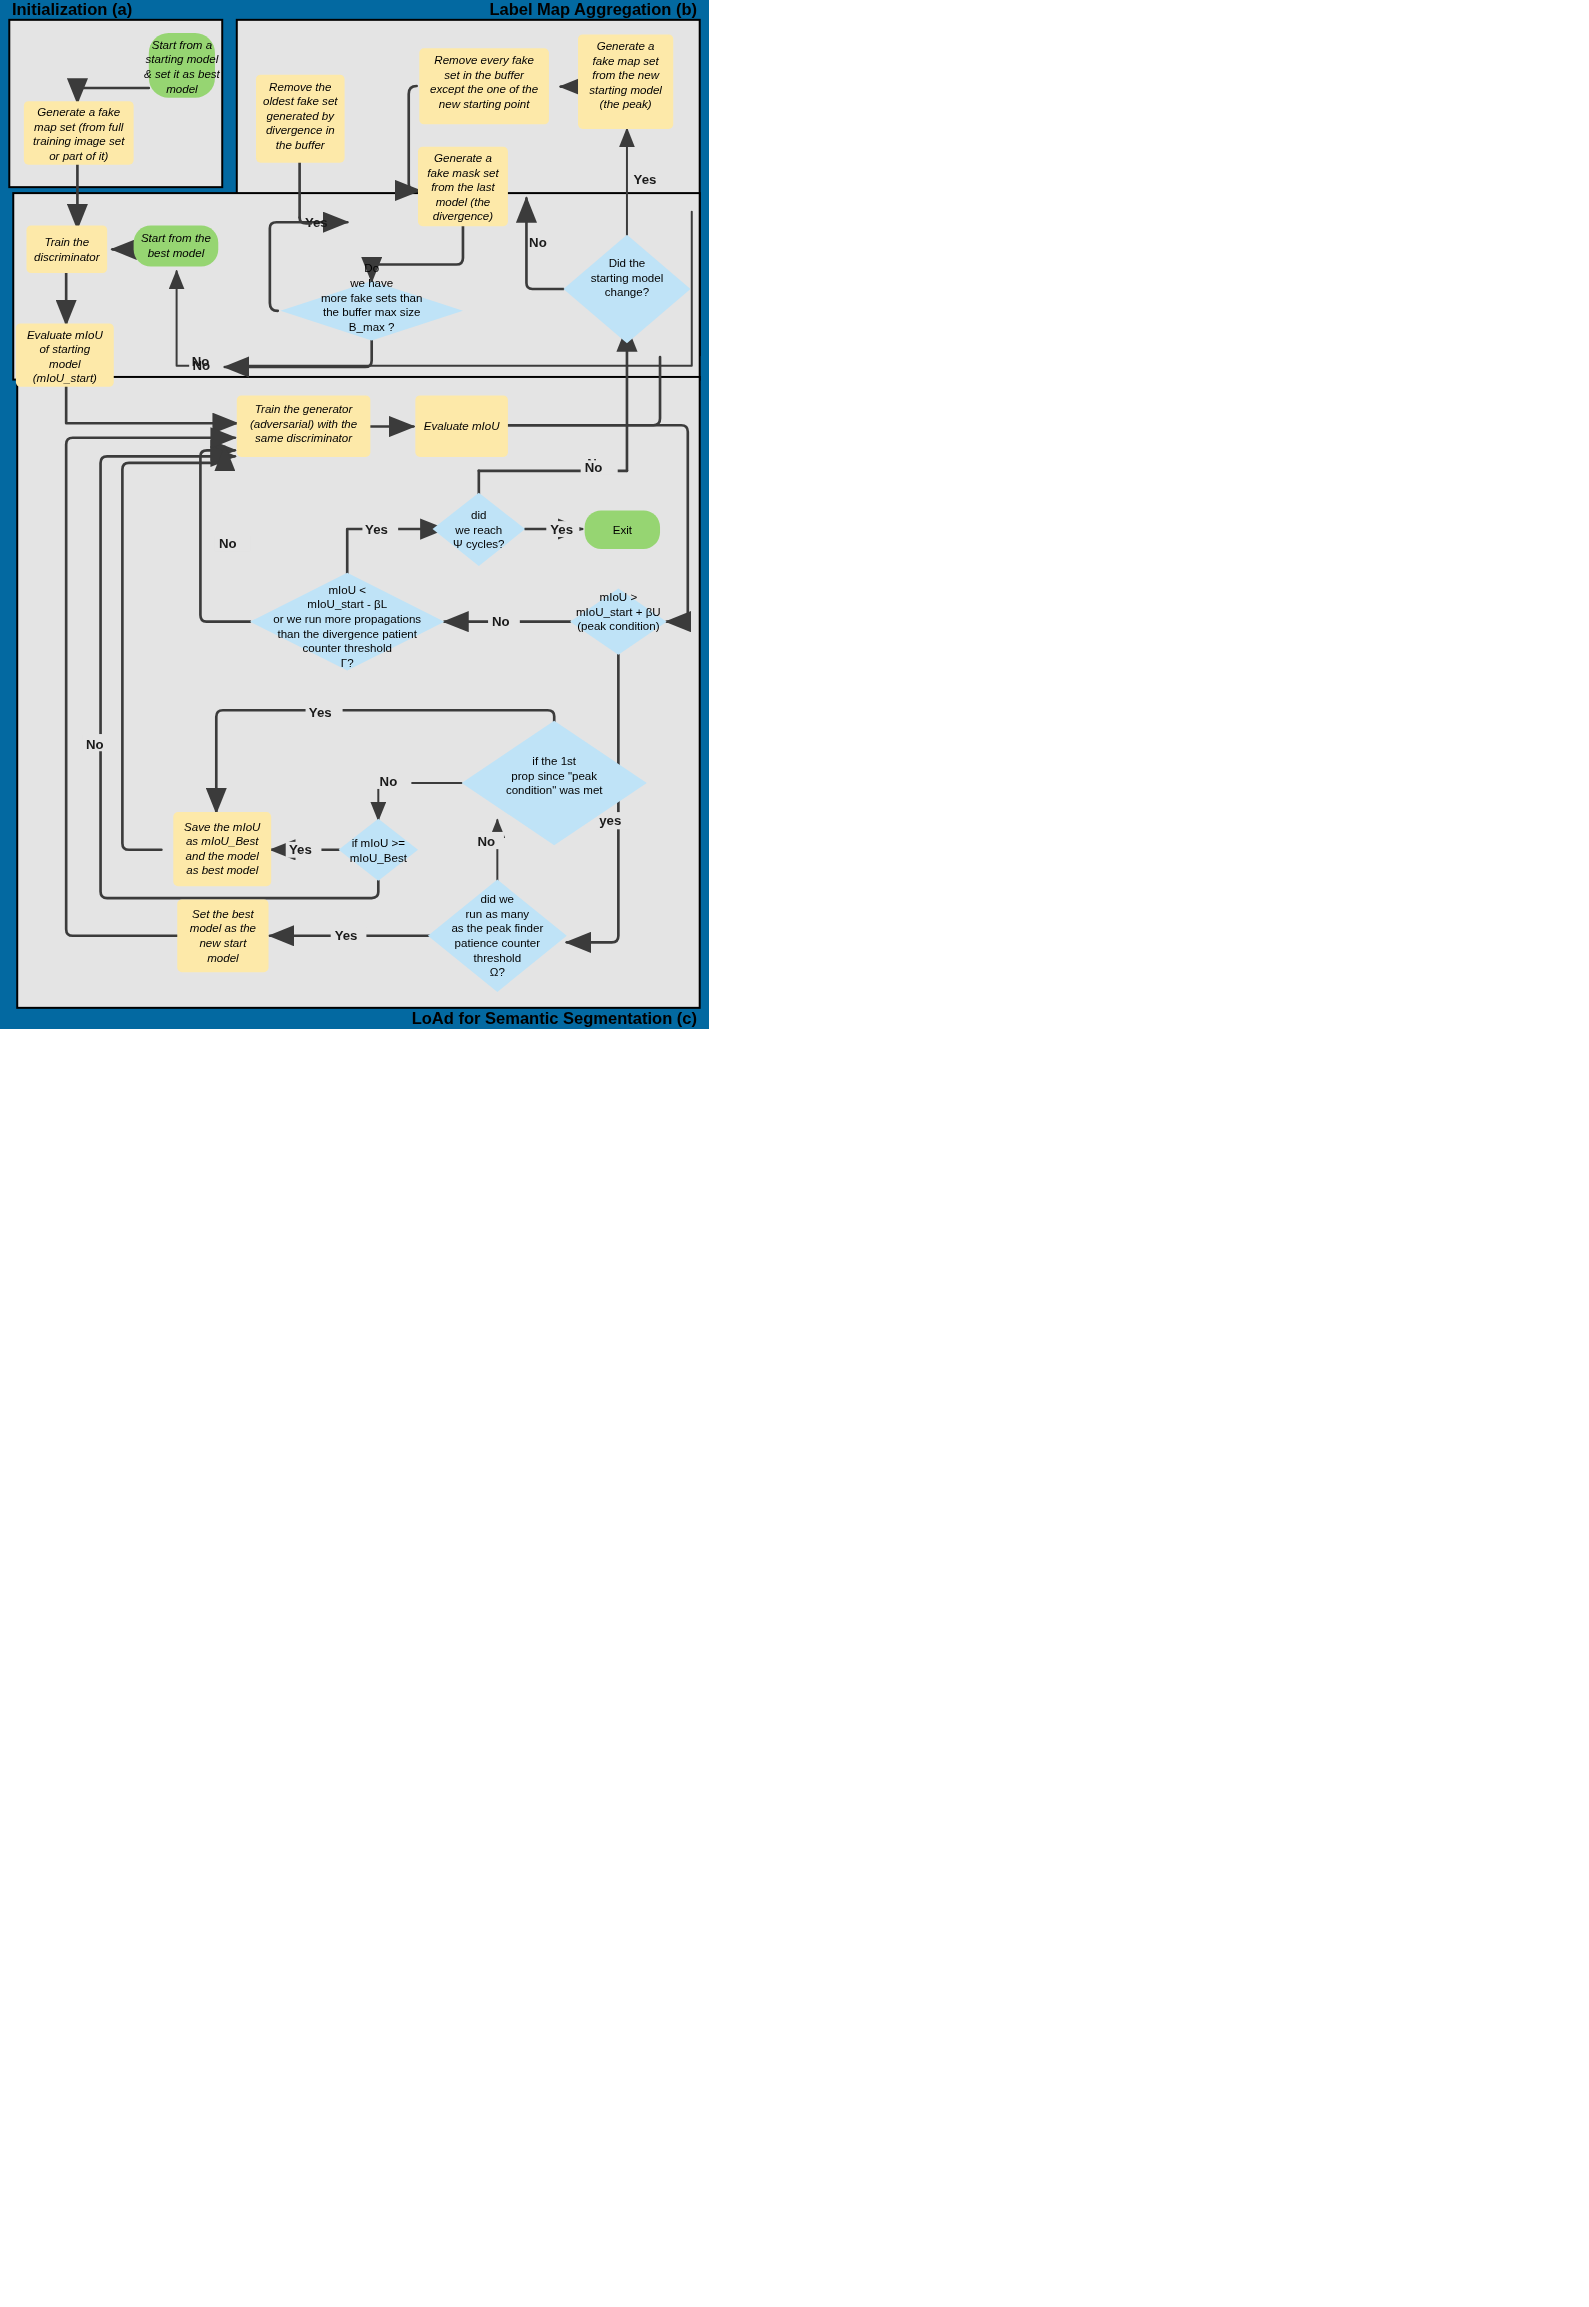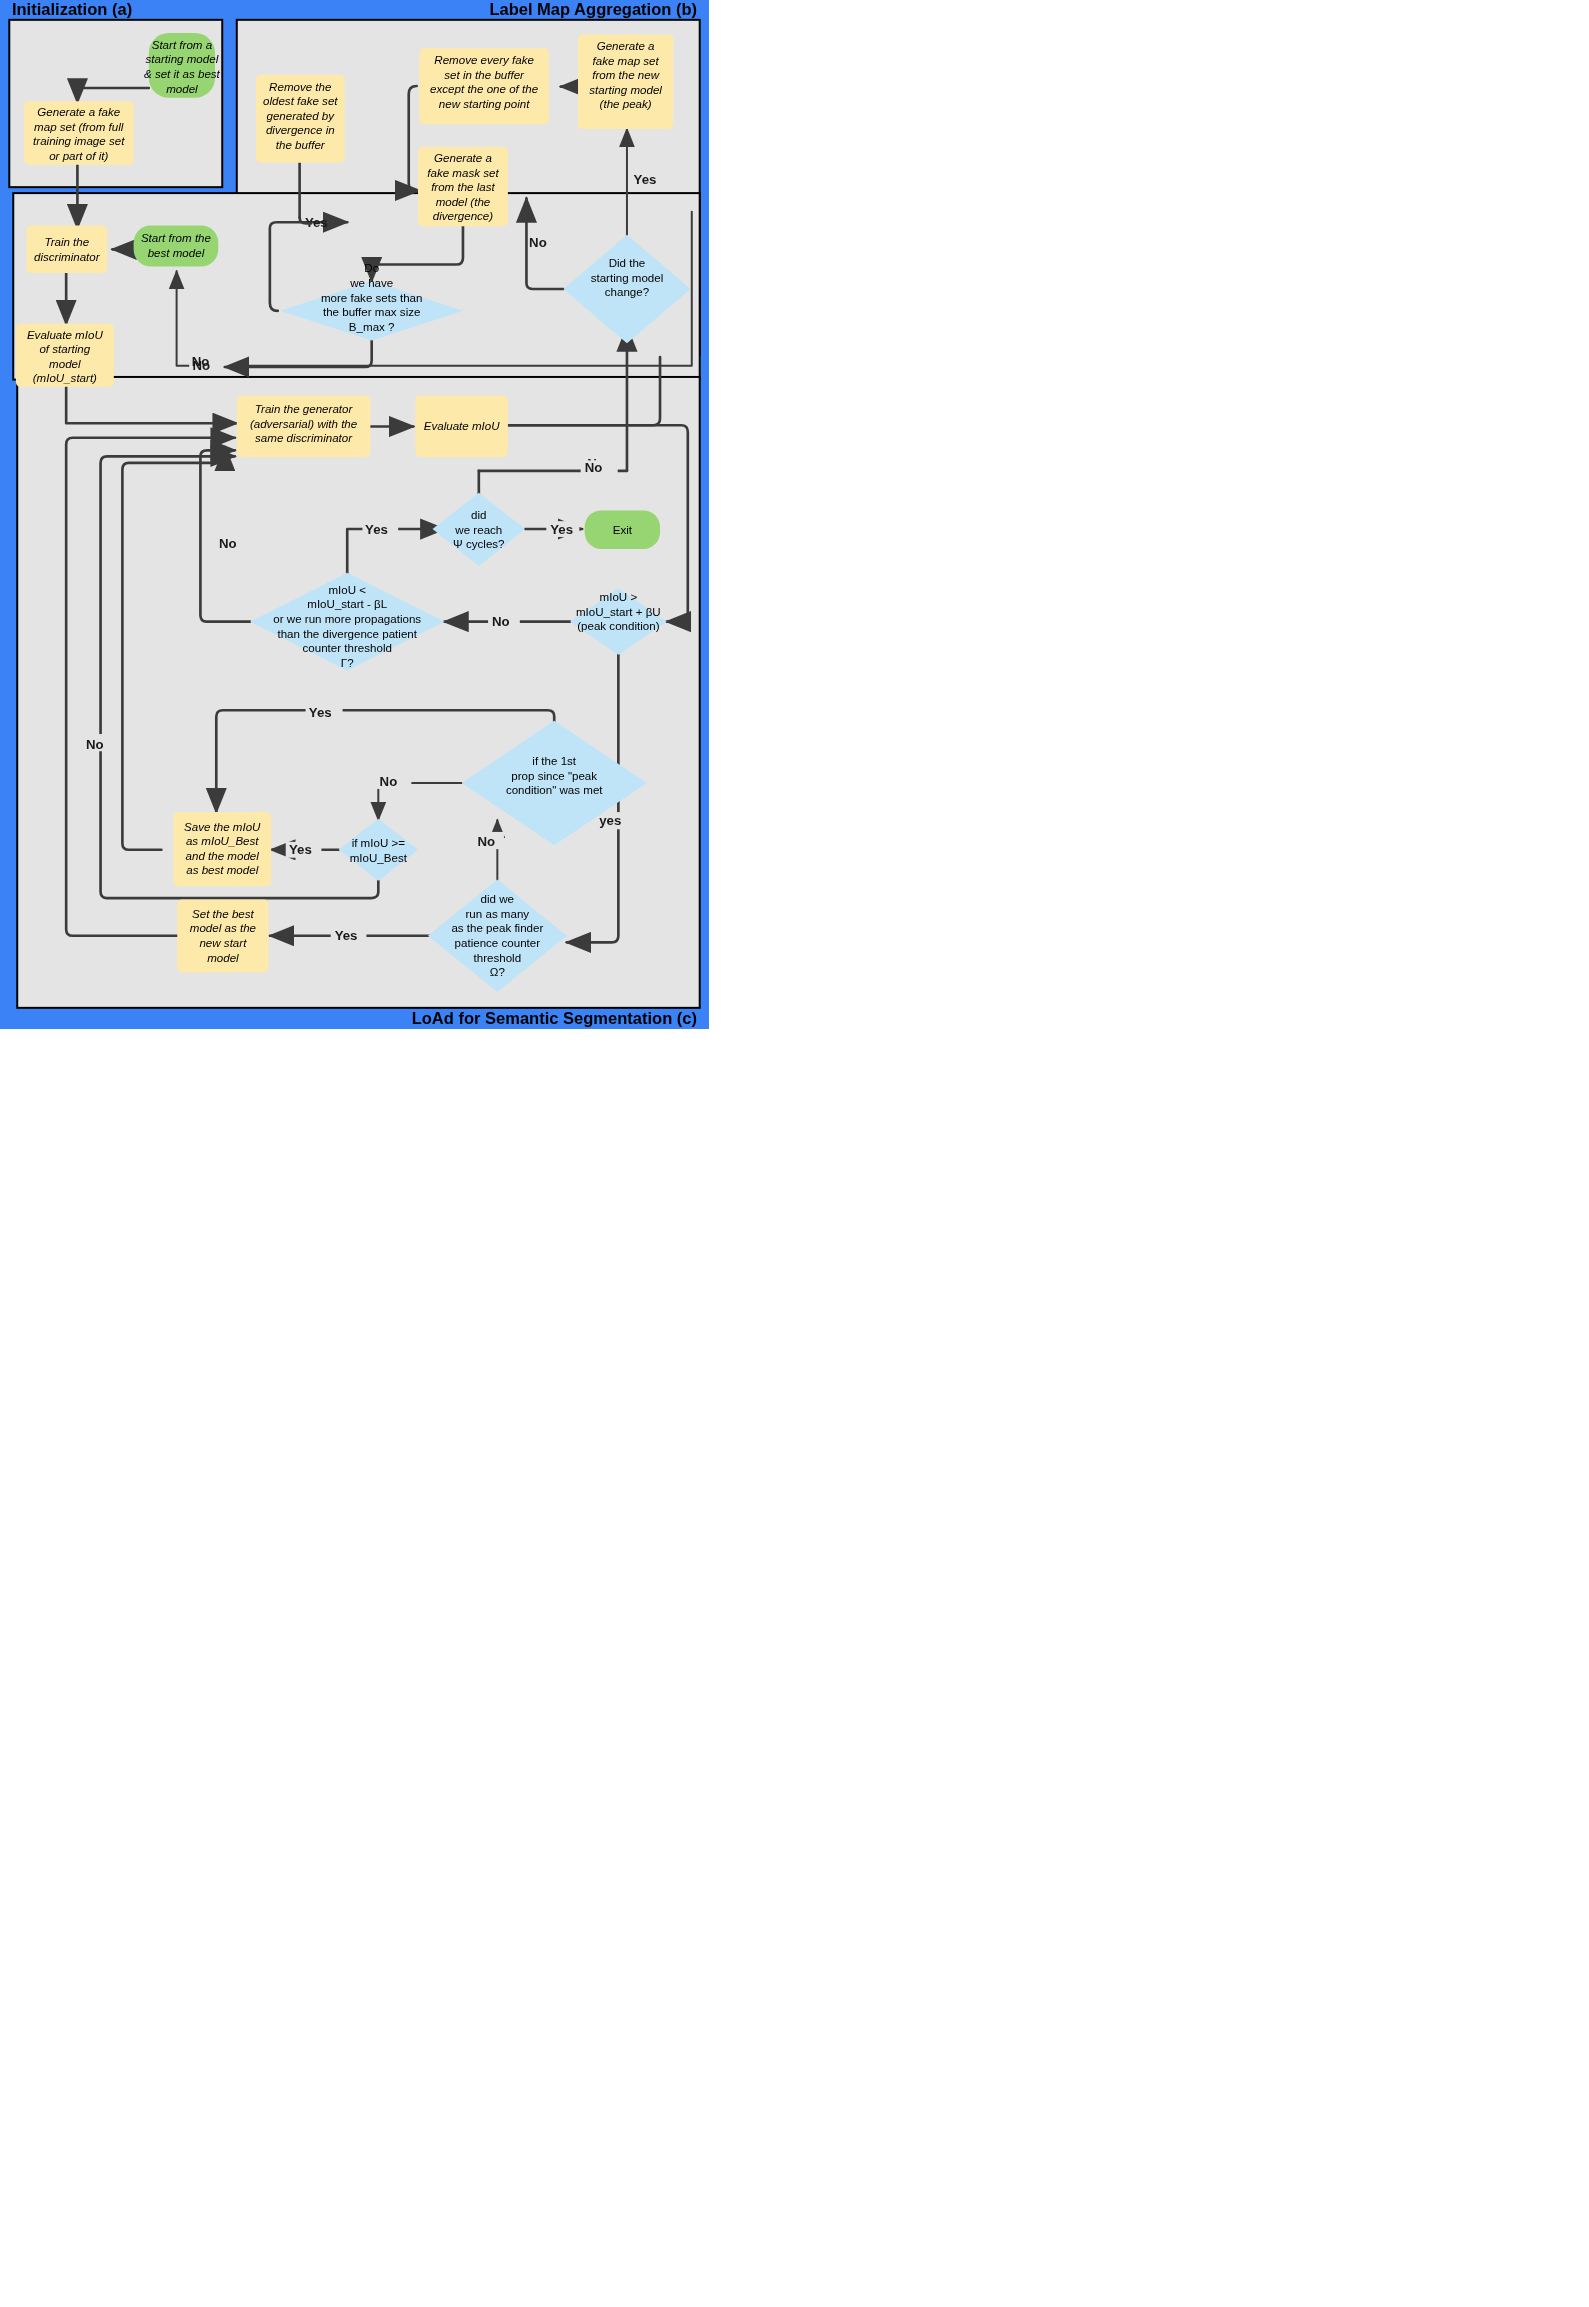--- a/index.html
+++ b/index.html
@@ -1,17 +1,17 @@
 <!DOCTYPE html>
 <html style="font-size:10.6px"><head>
 <meta charset="utf-8">
 <style>
   html,body{margin:0;padding:0;background:#ffffff;}
   body{font-family:"Liberation Sans", sans-serif;}
-  #page{position:relative;width:709px;height:1029px;background:#3b82f6;overflow:hidden;}
+  #page{position:relative;width:709px;height:1029px;background:#0369a1;overflow:hidden;}
   svg{display:block;}
   .panel-title{font-weight:bold;font-size:25px;fill:#000;font-family:"Liberation Sans",sans-serif;}
   .nodetext{font-size:17.5px;fill:#000;font-family:"Liberation Sans",sans-serif;}
   .nodetext.italic{font-style:italic;}
   .edgelabel{font-size:20px;font-weight:bold;fill:#1a1a1a;font-family:"Liberation Sans",sans-serif;}
   .panelbox{fill:#e4e4e4;stroke:#000;stroke-width:3;}
   .procbox{fill:#fde9a9;stroke:none;}
   .termbox{fill:#96d572;stroke:none;}
   .decdia{fill:#bfe3f7;stroke:none;}
   .edge{fill:none;stroke:#3b3b3b;stroke-width:4;stroke-linecap:round;stroke-linejoin:round;}

